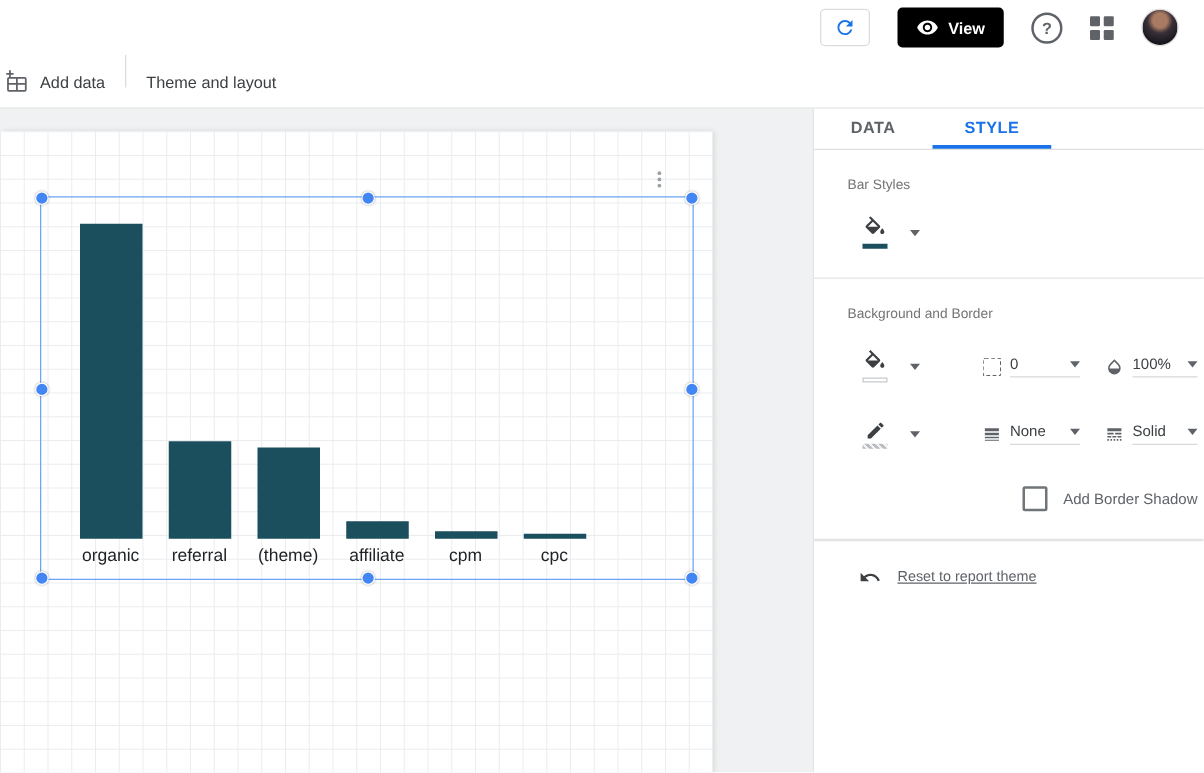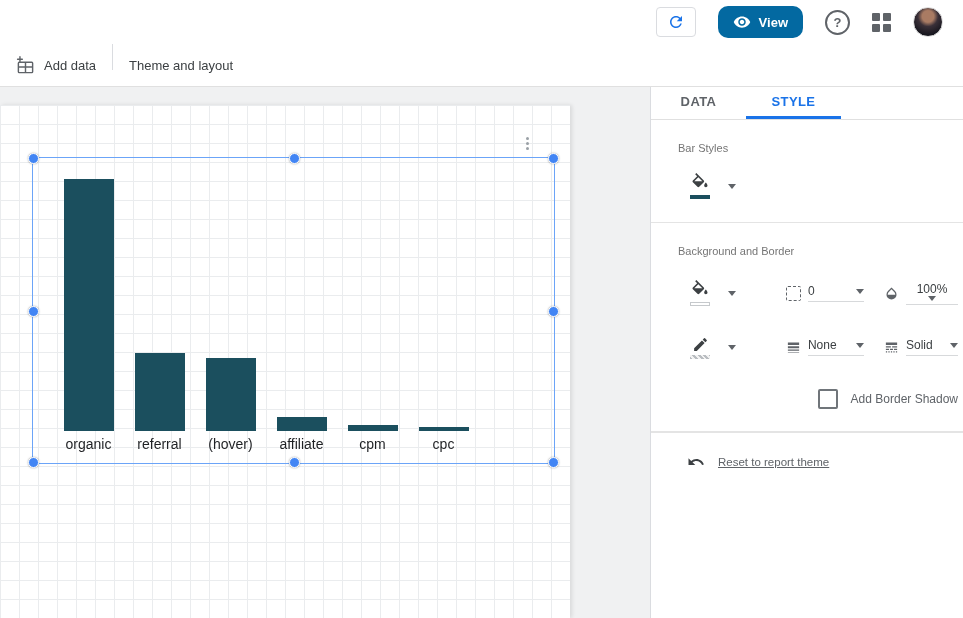--- a/index.html
+++ b/index.html
@@ -9,31 +9,31 @@
   .app{position:relative;width:963px;height:618px;overflow:hidden;background:#fff;}
 
   
   .topbar{height:44px;display:flex;align-items:center;justify-content:flex-end;gap:22px;padding-right:20px;background:#fff;}
   .btn{display:flex;align-items:center;border-radius:4px;font-size:13px;font-weight:700;cursor:pointer;}
   .btn-outline{border:1px solid #dadce0;background:#fff;color:#1a73e8;height:30px;}
   .refresh-btn{width:40px;justify-content:center;}
   .share-btn{padding:0;}
   .share-main{display:flex;align-items:center;gap:8px;padding:0 12px;height:100%;}
   .share-caret{display:flex;align-items:center;justify-content:center;width:26px;height:100%;border-left:1px solid #dadce0;cursor:pointer;}
-  .view-btn{background:#0369a1;color:#fff;height:32px;padding:0 15px;gap:8px;border-radius:10px;}
+  .view-btn{background:#000000;color:#fff;height:32px;padding:0 15px;gap:8px;}
   .caret{width:0;height:0;border-left:4px solid transparent;border-right:4px solid transparent;border-top:5px solid #5f6368;}
   .caret.blue{border-top-color:#1a73e8;}
   .help{width:21px;height:21px;border:2px solid #5f6368;border-radius:50%;display:flex;align-items:center;justify-content:center;font-size:13px;font-weight:700;color:#5f6368;cursor:pointer;}
   .apps{display:grid;grid-template-columns:8px 8px;gap:3px;cursor:pointer;}
   .apps span{width:8px;height:8px;background:#5f6368;border-radius:1px;}
   .avatar{width:28px;height:28px;border-radius:50%;cursor:pointer;border:1px solid #ddd;
           background:radial-gradient(circle at 50% 30%, #a97b63 0 24%, #3a3038 42%, #15151d 78%);}
 
   
-  .toolbar{height:42px;border-bottom:1px solid #e0e0e0;display:flex;padding-left:16px;background:#fff;}
+  .toolbar{height:42px;border-bottom:1px solid #e0e0e0;display:flex;padding-left:4px;background:#fff;}
   .tool-item{display:flex;align-items:center;gap:9px;color:#3c4043;font-size:13px;cursor:pointer;}
   .tool-divider{width:1px;height:26px;background:#dadce0;margin:0 16px;}
 
   
   .content{display:flex;height:531px;}
   .canvas-area{position:relative;width:651px;background:#f0f1f2;overflow:hidden;}
   .canvas-page{position:absolute;left:0;top:18px;width:570px;height:513px;background:#fff;
     background-image:linear-gradient(#eaecee 1px,transparent 1px),linear-gradient(90deg,#eaecee 1px,transparent 1px);
     background-size:19px 19px;box-shadow:2px 0 4px rgba(0,0,0,.10);}
   .chart-menu{position:absolute;left:522px;top:28px;display:flex;flex-direction:column;align-items:center;gap:2px;padding:4px;cursor:pointer;}
@@ -61,21 +61,21 @@
   .color-bar.white{background:#fff;border:1px solid #c6c9cc;height:4px;box-sizing:border-box;}
   .hatch-bar{width:20px;height:4px;background:repeating-linear-gradient(45deg,#b9bdc1 0 2px,#f2f2f2 2px 4px);}
   .fill-control{display:inline-flex;align-items:center;margin-left:10px;cursor:pointer;}
   .fill-control .caret{margin-left:16px;}
   .ctrl-row{display:flex;align-items:center;margin-top:18px;height:36px;}
   .grp{display:flex;align-items:center;}
   .grp1{width:110px;}
   .grp2{width:100px;}
   .dd-field{display:flex;align-items:center;justify-content:space-between;border-bottom:1px solid #d7d9db;padding-bottom:3px;margin-left:7px;cursor:pointer;}
   .dd-field .val{font-size:12px;color:#3c4043;}
-  .dd-0{width:56px;}.dd-100{width:52px;flex-direction:column;}.dd-none{width:56px;}.dd-solid{width:52px;}
+  .dd-0{width:56px;}.dd-100{width:52px;}.dd-none{width:56px;}.dd-solid{width:52px;}
   .radius-icon{width:13px;height:13px;border:1px dashed #5f6368;border-radius:2px;flex:none;}
   .checkbox-row{display:flex;align-items:center;gap:13px;margin-top:24px;margin-left:12px;justify-content:flex-end;}
   .checkbox{width:16px;height:16px;border:2px solid #70757a;border-radius:2px;background:#fff;cursor:pointer;flex:none;}
   .checkbox-label{font-size:12px;color:#5f6368;}
   .ch-row{display:flex;align-items:center;margin-top:18px;margin-left:12px;height:28px;}
   .dd-hover{width:128px;margin-left:0;}
   .font-color{display:inline-flex;align-items:center;margin-left:28px;cursor:pointer;}
   .font-color .glyph{font-size:14px;font-weight:700;color:#202124;border-bottom:3px solid #202124;padding:0 3px 1px;}
   .font-color .caret{margin-left:12px;}
   .reset-row{display:flex;align-items:center;gap:13px;padding:20px 0 0 36px;}
@@ -144,21 +144,21 @@
               <div class="chart-col">
                 <div class="chart-bar" style="height: 252px; background: rgb(27, 79, 94);"></div>
                 <div class="chart-label">organic</div>
               </div>
               <div class="chart-col">
                 <div class="chart-bar" style="height: 78px; background: rgb(27, 79, 94);"></div>
                 <div class="chart-label">referral</div>
               </div>
               <div class="chart-col">
                 <div class="chart-bar" style="height: 73px; background: rgb(27, 79, 94);"></div>
-                <div class="chart-label">(hover)</div>
+                <div class="chart-label">(theme)</div>
               </div>
               <div class="chart-col">
                 <div class="chart-bar" style="height: 14px; background: rgb(27, 79, 94);"></div>
                 <div class="chart-label">affiliate</div>
               </div>
               <div class="chart-col">
                 <div class="chart-bar" style="height: 6px; background: rgb(27, 79, 94);"></div>
                 <div class="chart-label">cpm</div>
               </div>
               <div class="chart-col">

